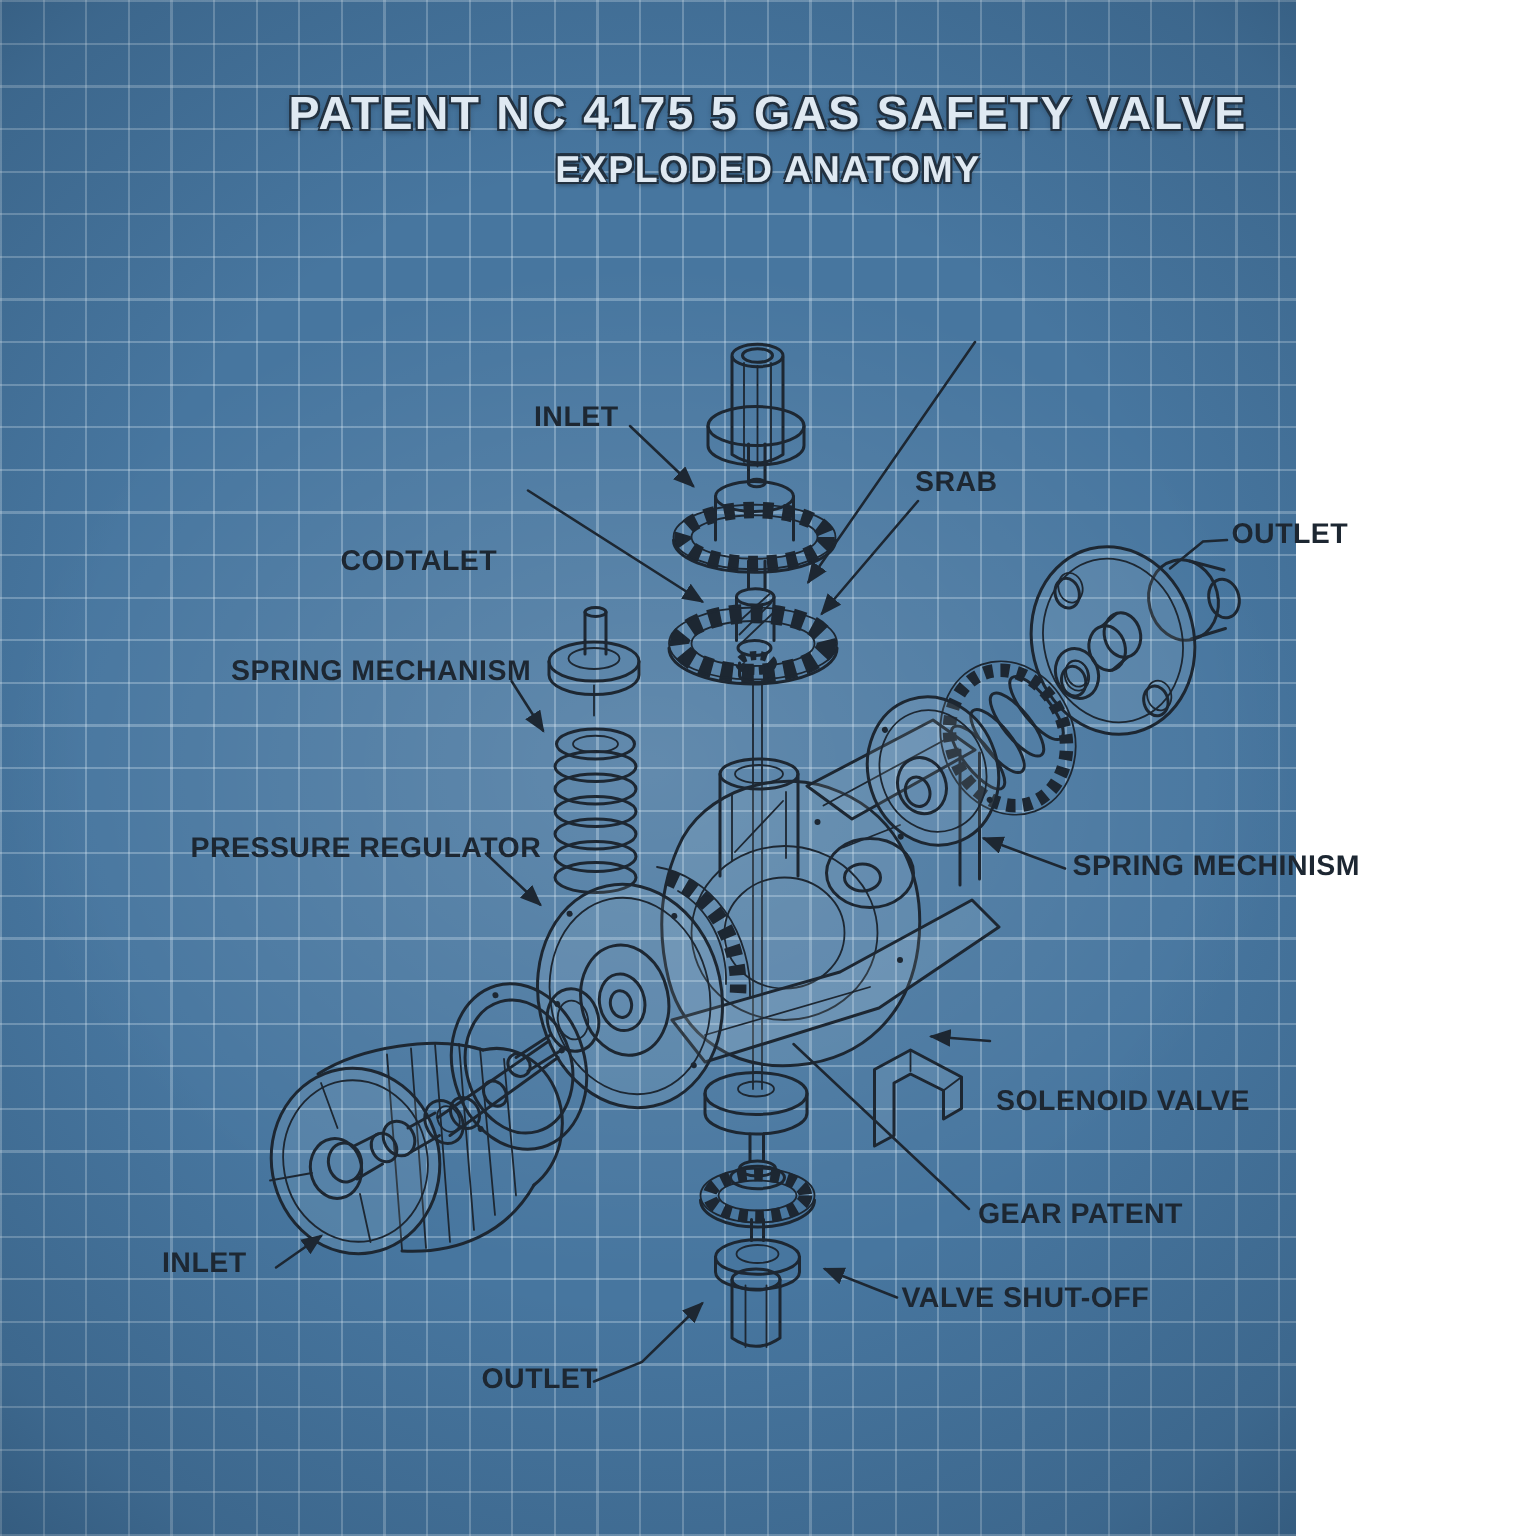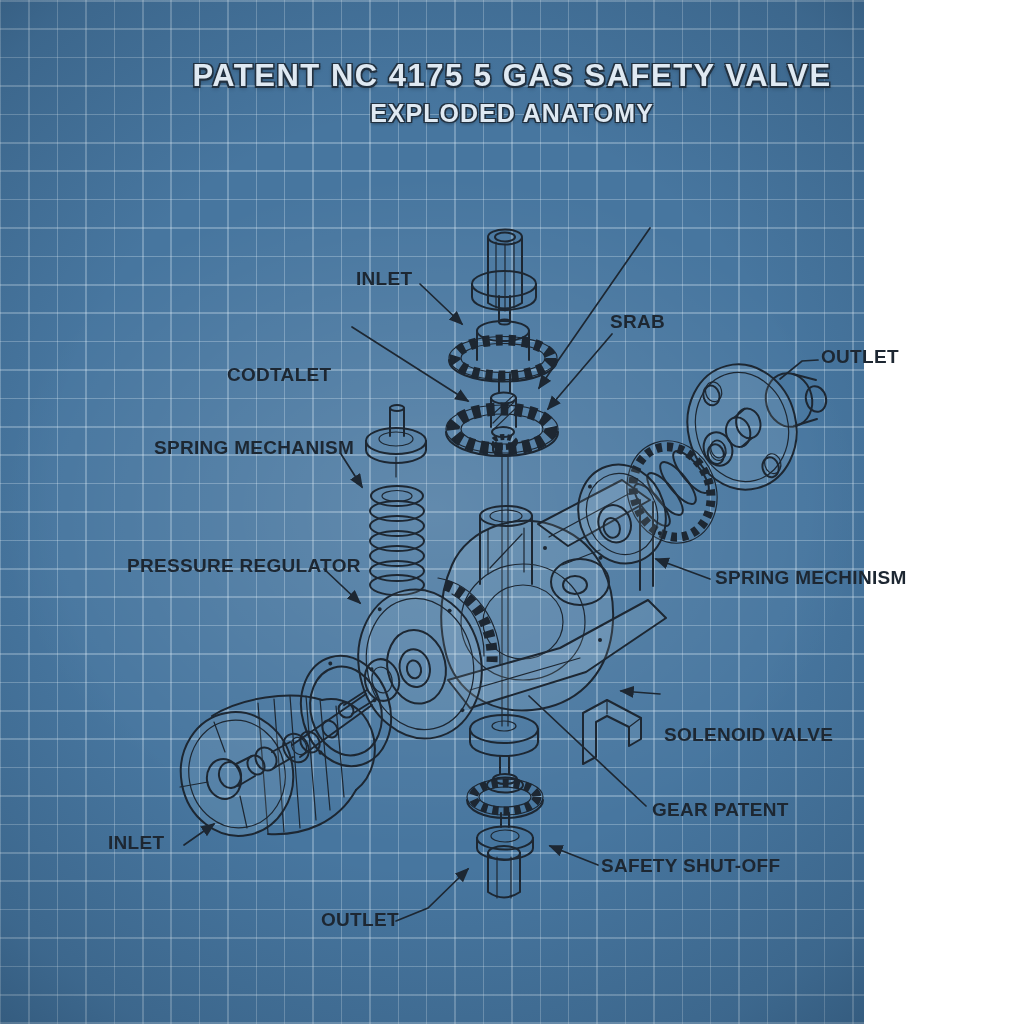--- a/index.html
+++ b/index.html
@@ -293,16 +293,16 @@
 
   <div class="lbl" style="left:356px;top:268px;">INLET</div>
   <div class="lbl" style="left:227px;top:324px;margin-top:40px;">CODTALET</div>
   <div class="lbl" style="left:610px;top:311px;">SRAB</div>
   <div class="lbl" style="left:821px;top:346px;">OUTLET</div>
   <div class="lbl" style="left:127px;top:555px;">PRESSURE REGULATOR</div>
   <div class="lbl" style="left:154px;top:437px;">SPRING MECHANISM</div>
   <div class="lbl" style="left:715px;top:567px;text-align:right;">SPRING MECHINISM</div>
   <div class="lbl" style="left:664px;top:724px;">SOLENOID VALVE</div>
   <div class="lbl" style="left:652px;top:799px;">GEAR PATENT</div>
-  <div class="lbl" style="left:601px;top:855px;">SAFETY SHUT-OFF</div>
+  <div class="lbl" style="left:601px;top:855px;">VALVE SHUT-OFF</div>
   <div class="lbl" style="left:108px;top:832px;">INLET</div>
   <div class="lbl" style="left:321px;top:909px;">OUTLET</div>
 </div>
 
 </body></html>

